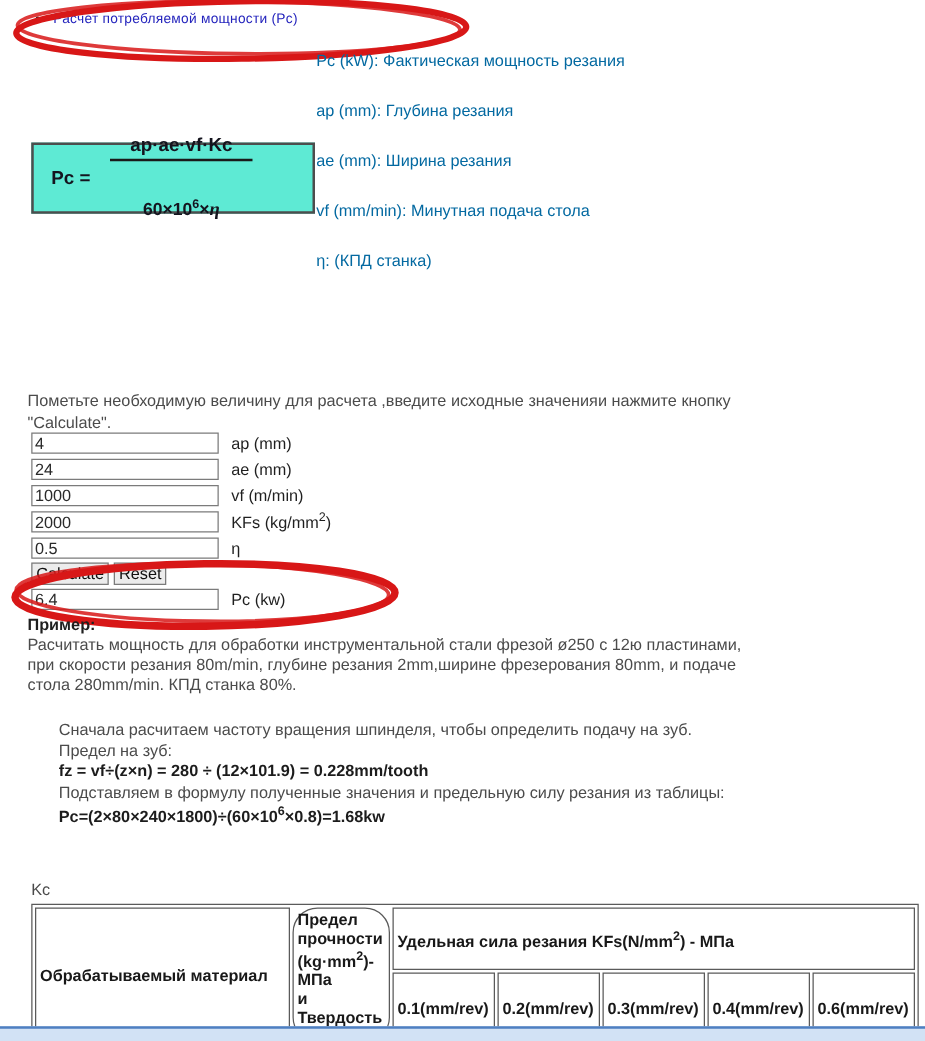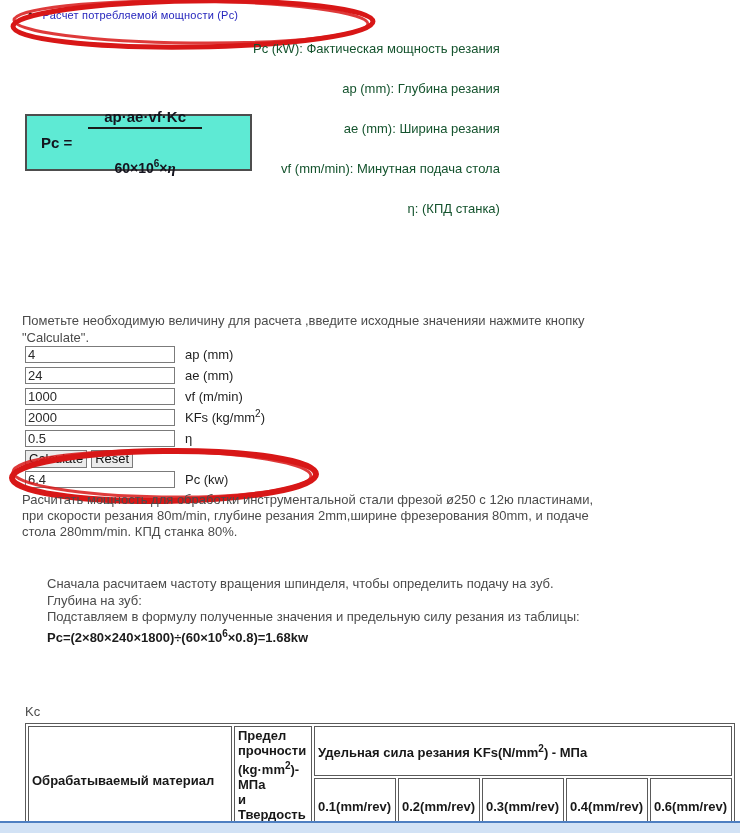--- a/index.html
+++ b/index.html
@@ -10,21 +10,21 @@
     color:#4b4b4b;font-size:13px;
   }
   
   .heading{position:absolute;left:28px;top:8px;display:flex;align-items:center;gap:10px;}
   .bullet{color:#222;font-size:13px;line-height:1;}
   .page-title{color:#2525bd;font-weight:normal;font-size:11px;letter-spacing:.2px;}
   
   .annot{position:absolute;pointer-events:none;}
   
   .definitions{position:absolute;left:253px;top:40px;}
-  .definitions .def-line{height:40px;line-height:18px;color:#14532d;text-align:right;}
+  .definitions .def-line{height:40px;line-height:18px;color:#0369a1;}
   
   .formula-box{
     position:absolute;left:25px;top:114px;width:223px;height:53px;
     background:#5eead4;border:2px solid #4d4d4d;
     display:flex;align-items:center;
   }
   .pc-eq{font-weight:bold;font-size:15px;color:#14141e;margin-left:14px;}
   .fraction{display:flex;flex-direction:column;align-items:center;margin-left:16px;gap:28px;}
   .fraction .num{
     font-weight:bold;font-size:15px;color:#14141e;
@@ -62,21 +62,21 @@
   .kc-table{
     position:absolute;left:25px;top:723px;
     border-collapse:separate;border-spacing:2px;
     border:1px solid #5a5a5a;background:#fff;
   }
   .kc-table td{
     border:1px solid #5a5a5a;font-weight:bold;color:#181818;
     font-size:13px;padding:1px 3px;line-height:15px;
   }
   td.mat-cell{width:196px;vertical-align:middle;margin-top:36px;}
-  td.str-cell{width:70px;vertical-align:top;}
+  td.str-cell{width:70px;vertical-align:top;border-radius:20px;}
   td.kfs-cell{height:46px;vertical-align:middle;}
   td.feed-cell{width:74px;height:52px;vertical-align:middle;white-space:nowrap;}
   
   .h-scrollbar{
     position:absolute;left:0;top:821px;width:740px;height:12px;
     background:#d2e2f5;border-top:2px solid #4e7fc1;
   }
 </style>
 </head>
 <body>
@@ -139,26 +139,28 @@
     <span class="frm-label">Pc (kw)</span>
   </div>
 </div>
 
 <svg class="annot" style="left:2px;top:446px;" width="334" height="64" viewBox="0 0 334 64">
   <ellipse cx="162" cy="30" rx="152" ry="25" fill="none" stroke="#d81717" stroke-width="6" transform="rotate(-0.7 162 30)"></ellipse>
   <ellipse cx="160" cy="28" rx="149" ry="23" fill="none" stroke="#d81717" stroke-width="3" opacity="0.85" transform="rotate(0.8 160 28)"></ellipse>
 </svg>
 
 <div class="example">
+  <div class="ex-head">Пример:</div>
   <div>Расчитать мощность для обработки инструментальной стали фрезой  ø250 с 12ю пластинами, при скорости резания 80m/min, глубине резания 2mm,ширине фрезерования 80mm, и подаче стола 280mm/min. КПД станка 80%.</div>
 </div>
 
 <div class="steps">
   <div>Сначала расчитаем частоту вращения шпинделя, чтобы определить подачу на зуб.</div>
-  <div>Глубина на зуб:</div>
+  <div>Предел на зуб:</div>
+  <div class="bold-line">fz = vf÷(z×n) = 280 ÷ (12×101.9) = 0.228mm/tooth</div>
   <div>Подставляем в формулу полученные значения и предельную силу резания из таблицы:</div>
   <div class="bold-line"><span>Pc=(2×80×240×1800)÷(60×10</span><sup>6</sup><span>×0.8)=1.68kw</span></div>
 </div>
 
 <div class="kc-label">Kc</div>
 <table class="kc-table">
   <tbody>
       <tr>
     <td class="mat-cell" rowspan="2">Обрабатываемый материал</td>
     <td class="str-cell" rowspan="2">

